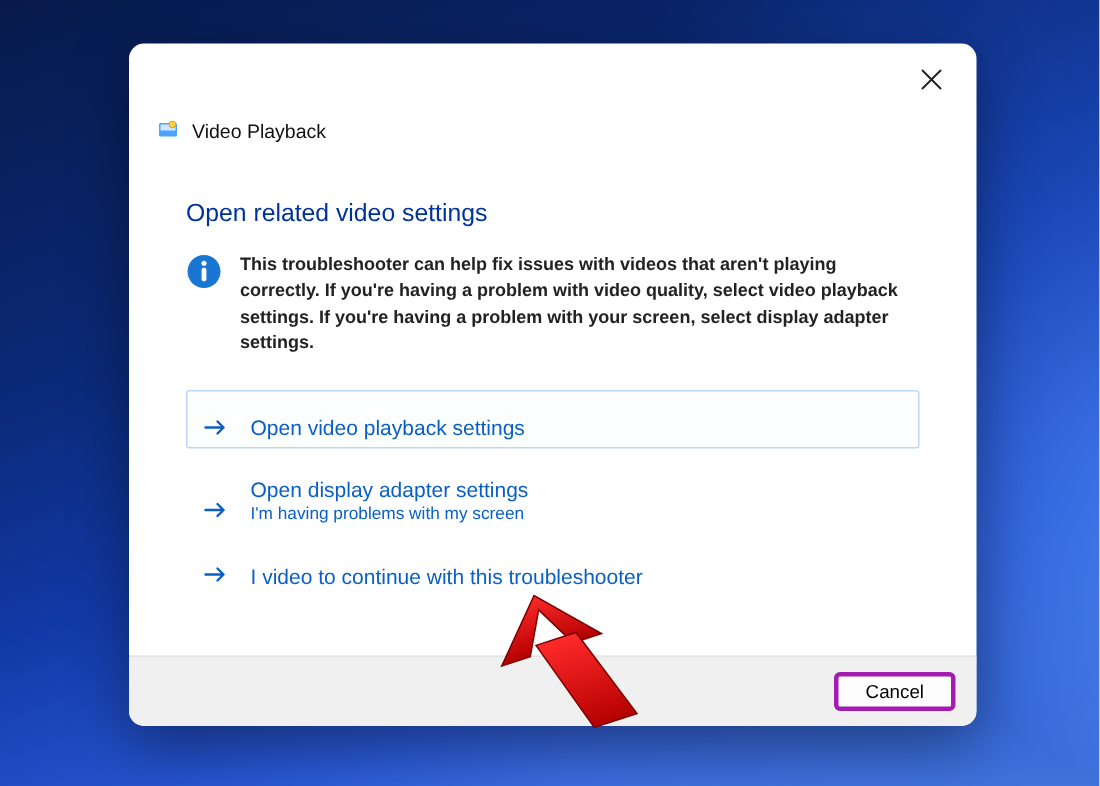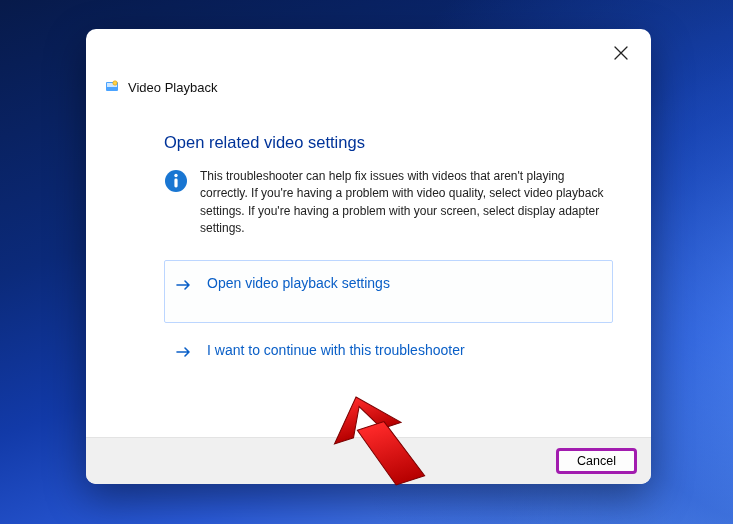--- a/index.html
+++ b/index.html
@@ -60,49 +60,49 @@
   }
   .title-text {
     font-size: 13px;
     color: #111;
   }
   .body {
     flex: 1 1 auto;
     padding: 0 38px 0 38px;
     position: relative;
     margin-top: 48px;
-    margin-left: 40px;
   }
   .heading {
     color: #003399;
     font-size: 16.5px;
     font-weight: 400;
     margin-bottom: 16px;
   }
   .intro-row {
     display: flex;
     gap: 12px;
     margin-bottom: 22px;
+    font-weight: bold;
   }
   .info-icon {
     flex: 0 0 24px;
     height: 24px;
     margin-top: 1px;
   }
   .info-icon svg { display:block; }
   .intro-text {
     font-size: 12px;
     line-height: 1.45;
     color: #222;
   }
   .option {
     display: flex;
-    align-items: flex-start;
+    align-items: flex-end;
     gap: 14px;
-    padding: 14px 12px 28px 10px;
+    padding: 14px 12px 4px 10px;
     border: 1px solid transparent;
     border-radius: 2px;
     cursor: pointer;
     margin-bottom: 4px;
   }
   .option:hover,
   .option.selected {
     border-color: #bcd6ff;
     background: #fdfefe;
   }
@@ -195,29 +195,40 @@
         <span class="arrow">
           <svg viewBox="0 0 18 18" width="18" height="18">
             <path d="M2 9 H14 M10 5 L14 9 L10 13" stroke="#0a5fc7" stroke-width="1.6" fill="none" stroke-linecap="round" stroke-linejoin="round"></path>
           </svg>
         </span>
         <div class="opt-text">
           <span class="opt-title">Open video playback settings</span>
         </div>
       </div>
 
-
       <div class="option">
         <span class="arrow">
           <svg viewBox="0 0 18 18" width="18" height="18">
             <path d="M2 9 H14 M10 5 L14 9 L10 13" stroke="#0a5fc7" stroke-width="1.6" fill="none" stroke-linecap="round" stroke-linejoin="round"></path>
           </svg>
         </span>
         <div class="opt-text">
-          <span class="opt-title">I want to continue with this troubleshooter</span>
+          <span class="opt-title">Open display adapter settings</span>
+          <span class="opt-sub">I'm having problems with my screen</span>
+        </div>
+      </div>
+
+      <div class="option">
+        <span class="arrow">
+          <svg viewBox="0 0 18 18" width="18" height="18">
+            <path d="M2 9 H14 M10 5 L14 9 L10 13" stroke="#0a5fc7" stroke-width="1.6" fill="none" stroke-linecap="round" stroke-linejoin="round"></path>
+          </svg>
+        </span>
+        <div class="opt-text">
+          <span class="opt-title">I video to continue with this troubleshooter</span>
         </div>
       </div>
 
     </div>
 
     <div class="footer">
       <button class="cancel-btn">Cancel</button>
     </div>
 
   </div>

